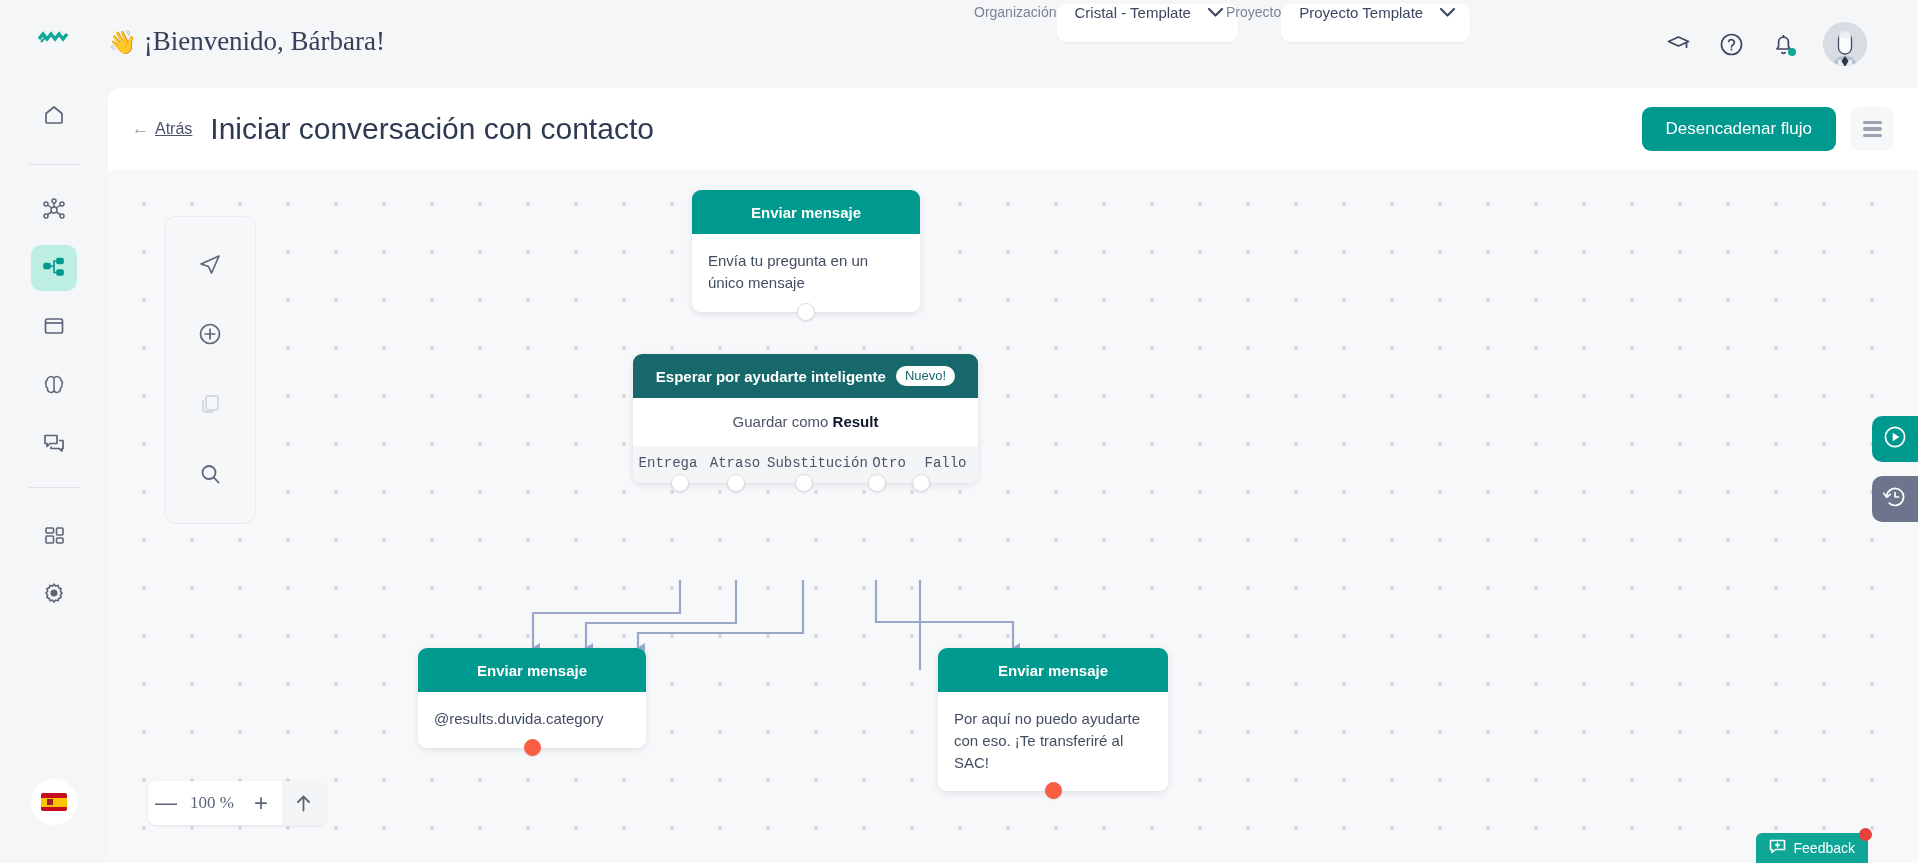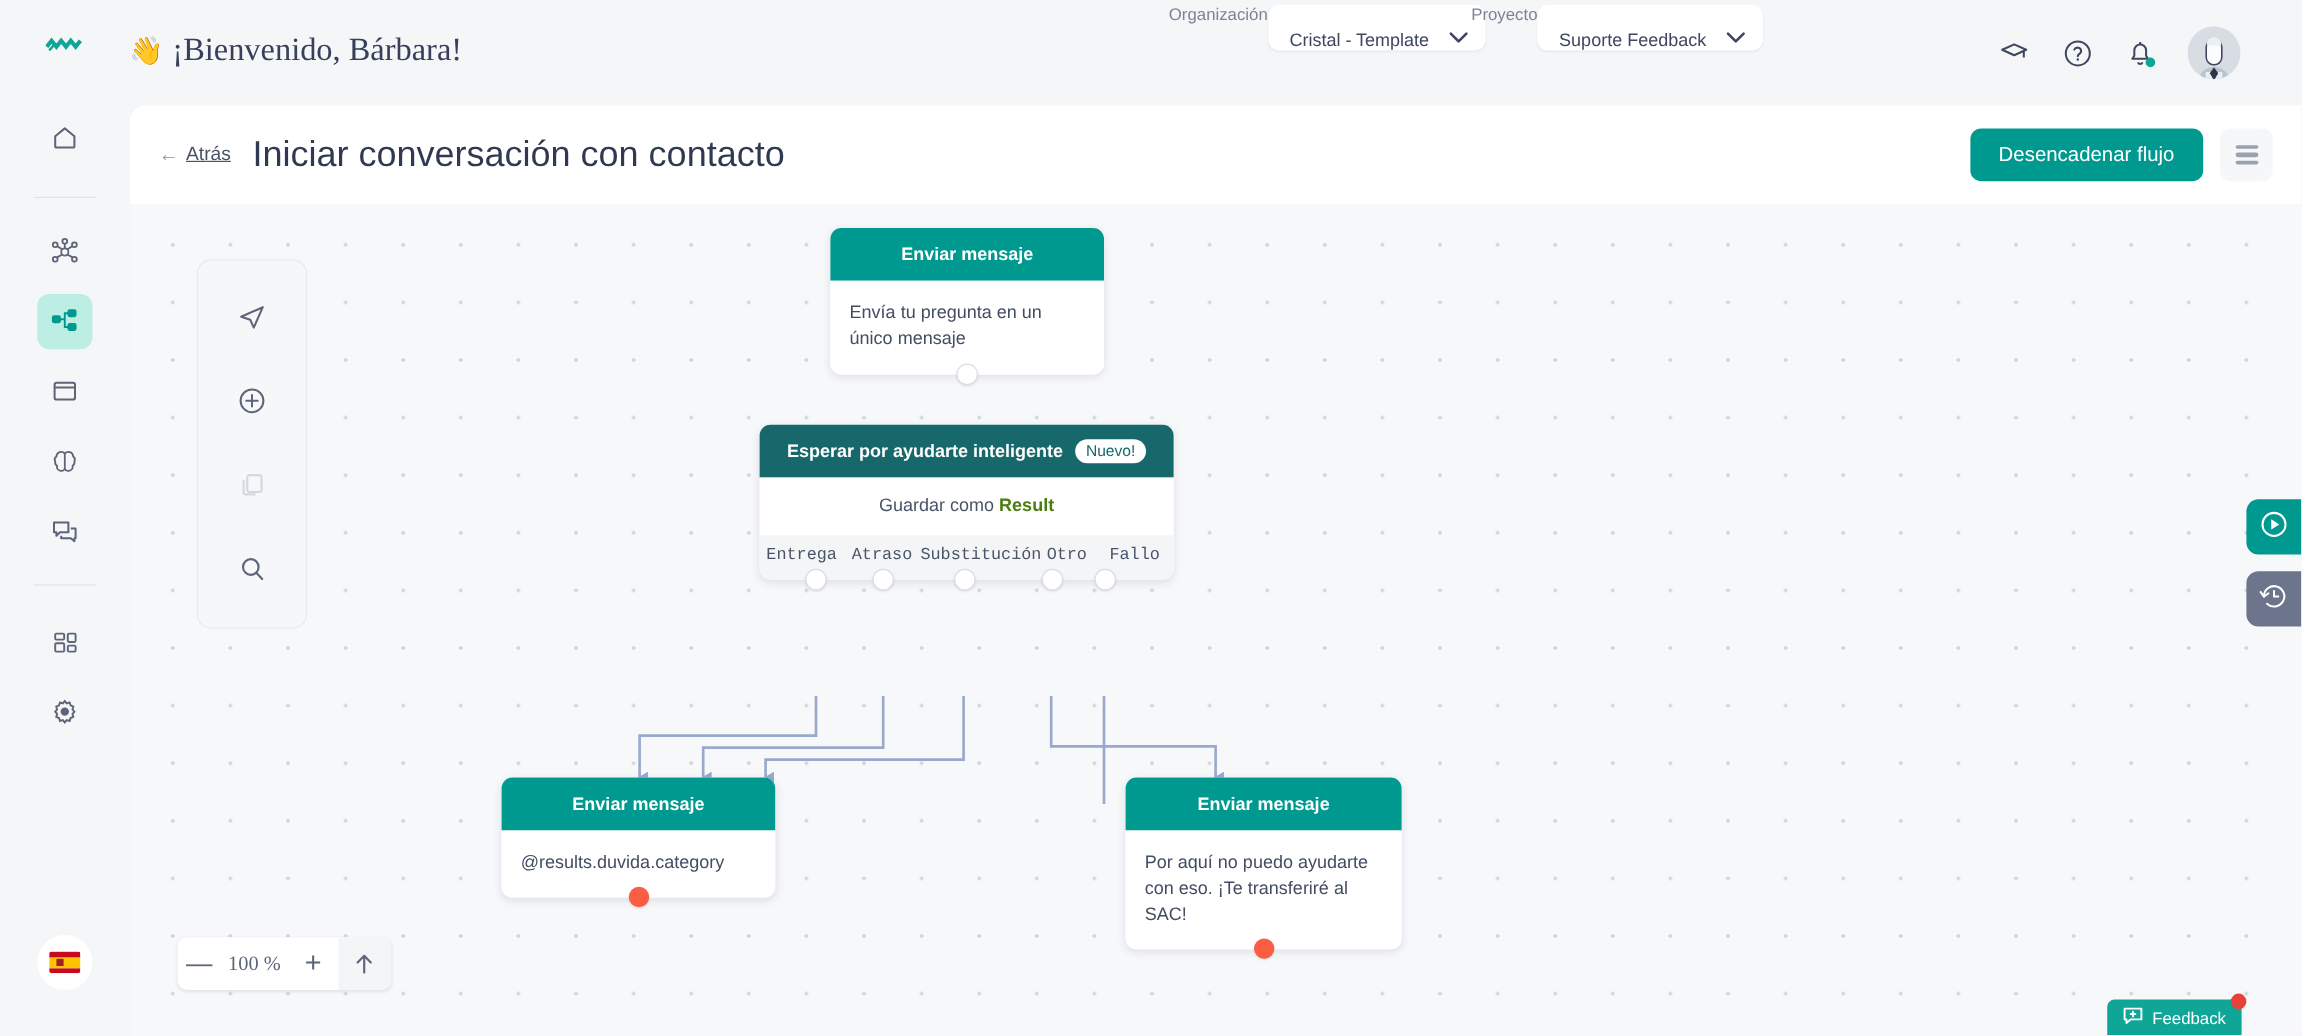--- a/index.html
+++ b/index.html
@@ -42,21 +42,21 @@
     position: absolute; left: 0px; top: 26px;
     font-family: "Liberation Serif", serif; font-size: 27px; color: #36405a;
     white-space: nowrap;
   }
   .welcome .wave { font-family: "DejaVu Sans", sans-serif; font-size: 23px; margin-right: 7px; }
 
   .selgroup { position: absolute; top: 4px; display: flex; flex-direction: row; }
   .sel-label { font-size: 14px; color: #7b8496; margin-bottom: 3px; margin-left: 14px; }
   .sel-box {
     background: #fff; border-radius: 9px; height: 38px;
-    display: flex; align-items: flex-end; justify-content: space-between;
+    display: flex; align-items: flex-start; justify-content: space-between;
     padding: 0 14px 0 18px; cursor: pointer; box-shadow: 0 1px 2px rgba(40,50,70,.07);
   }
   .sel-box span.val { font-size: 15px; color: #3d4760; white-space: nowrap; }
   .chev { margin-left: 16px; flex: none; }
 
   .hdr-icons { position: absolute; top: 22px; display: flex; align-items: center; gap: 28px; }
   .hdr-ic { cursor: pointer; position: relative; display:flex; align-items:center; }
   .bell-dot { position: absolute; right: -1px; bottom: 1px; width: 8px; height: 8px; border-radius: 50%; background: #0fa697; }
   .avatar {
     width: 44px; height: 44px; border-radius: 50%; background: #d8dce3;
@@ -132,21 +132,21 @@
     border-bottom-left-radius: 9px; border-bottom-right-radius: 9px;}
   .badge-new {
     background: #fff; color: #16686a; border-radius: 11px; padding: 2px 9px;
     font-size: 13px; font-weight: normal; line-height: 1.3;
   }
   .port { position: absolute; width: 18px; height: 18px; border-radius: 50%; background: #fff;
           border: 1px solid #d9dde5; box-shadow: 0 1px 2px rgba(40,50,70,.12); cursor: pointer;}
   .port.red { background: #fb5d43; border-color:#fb5d43; width: 17px; height: 17px; }
 
   .sw-save { background:#fff; text-align:center; font-size: 15px; color:#4a5468; padding: 15px 0 16px 0;}
-  .sw-save b { color:#4d7c0f; }
+  .sw-save b { color:#0f172a; }
   .sw-outs { background:#f4f5f7; border-bottom-left-radius:9px; border-bottom-right-radius:9px;
              display:flex; align-items:flex-start; padding: 9px 0 12px 0; font-family: Liberation Mono, monospace; }
   .sw-out { font-size: 14px; color: #4a5468; text-align:center; white-space:nowrap; cursor:pointer;}
 
   
   .float-right { position: absolute; right: 0; top: 246px; display: flex; flex-direction: column; gap: 14px; }
   .fbtn { width: 46px; height: 46px; border-top-left-radius: 10px; border-bottom-left-radius: 10px;
           display: flex; align-items: center; justify-content: center; cursor: pointer; }
   .fbtn.teal { background: #00998f; }
   .fbtn.grey { background: #6c758c; }
@@ -265,21 +265,21 @@
           <svg width="17" height="11" viewBox="0 0 17 11" fill="none" stroke="#3d4760" stroke-width="2.2" stroke-linecap="round" stroke-linejoin="round">
               <path d="M2 2 L8.5 8.5 L15 2"></path>
             </svg>
         </span>
       </div>
     </div>
 
     <div class="selgroup" style="left:1104px; width:226px;">
       <div class="sel-label">Proyecto</div>
       <div class="sel-box">
-        <span class="val">Suporte Feedback</span>
+        <span class="val">Proyecto Template</span>
         <span class="chev">
           <svg width="17" height="11" viewBox="0 0 17 11" fill="none" stroke="#3d4760" stroke-width="2.2" stroke-linecap="round" stroke-linejoin="round">
               <path d="M2 2 L8.5 8.5 L15 2"></path>
             </svg>
         </span>
       </div>
     </div>
 
     <div class="hdr-icons" style="left:1558px;">
       <div class="hdr-ic">

